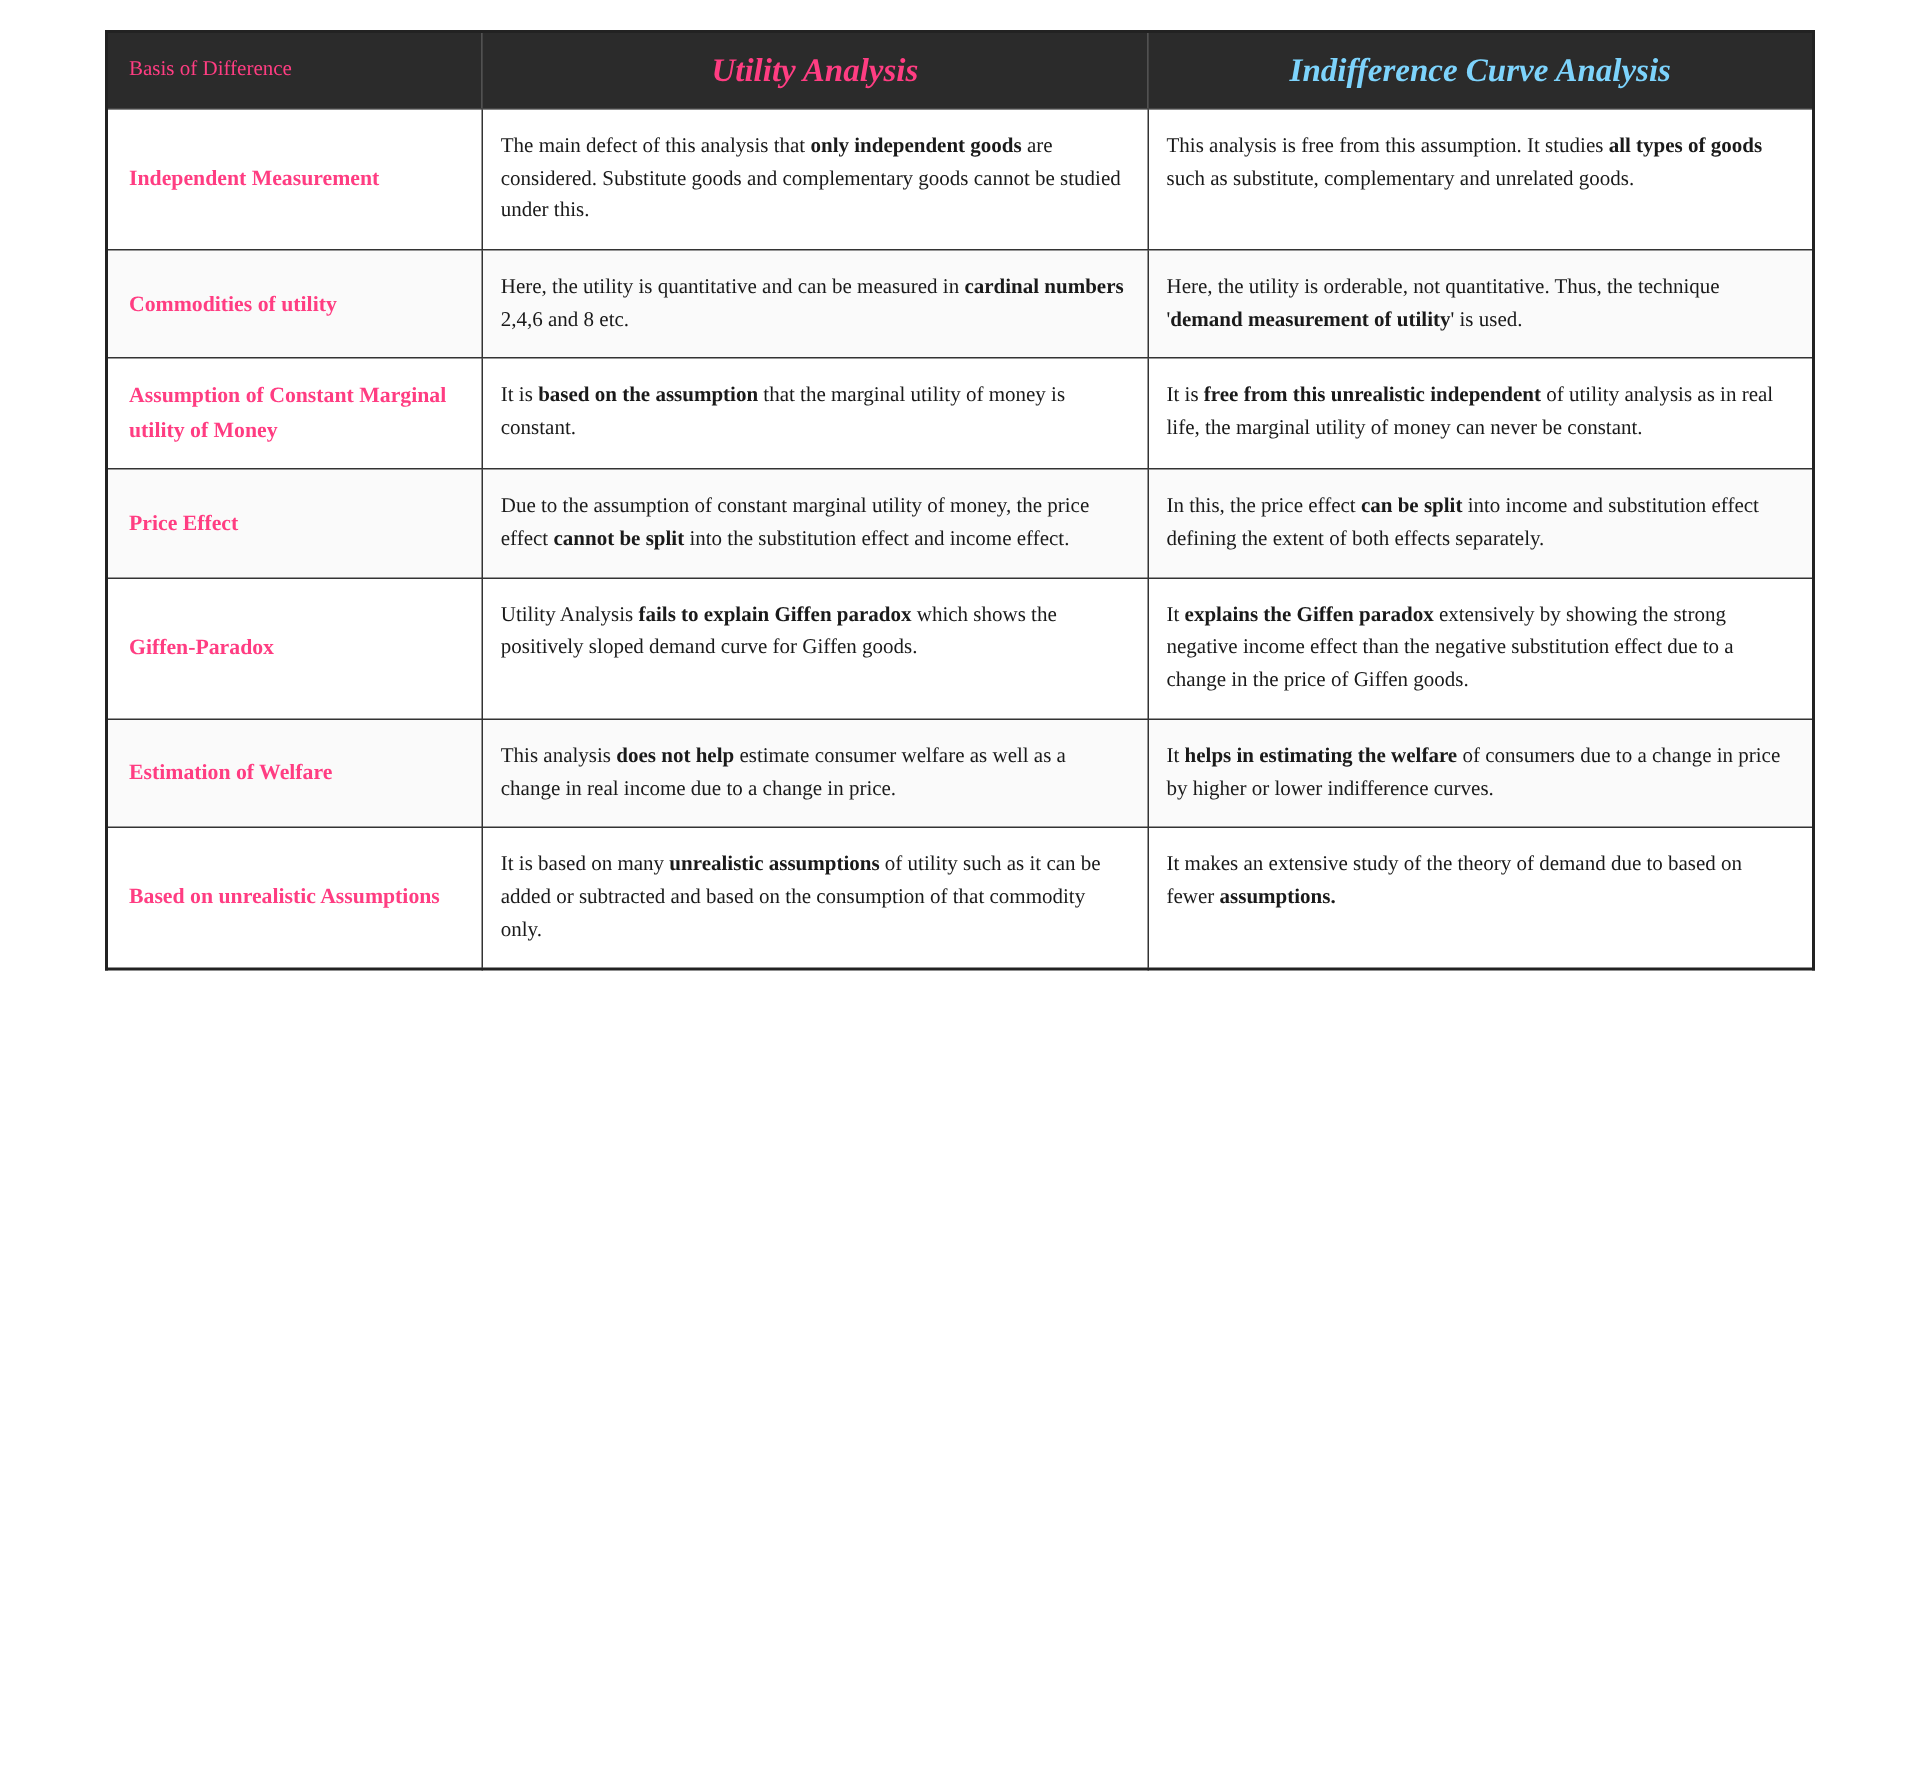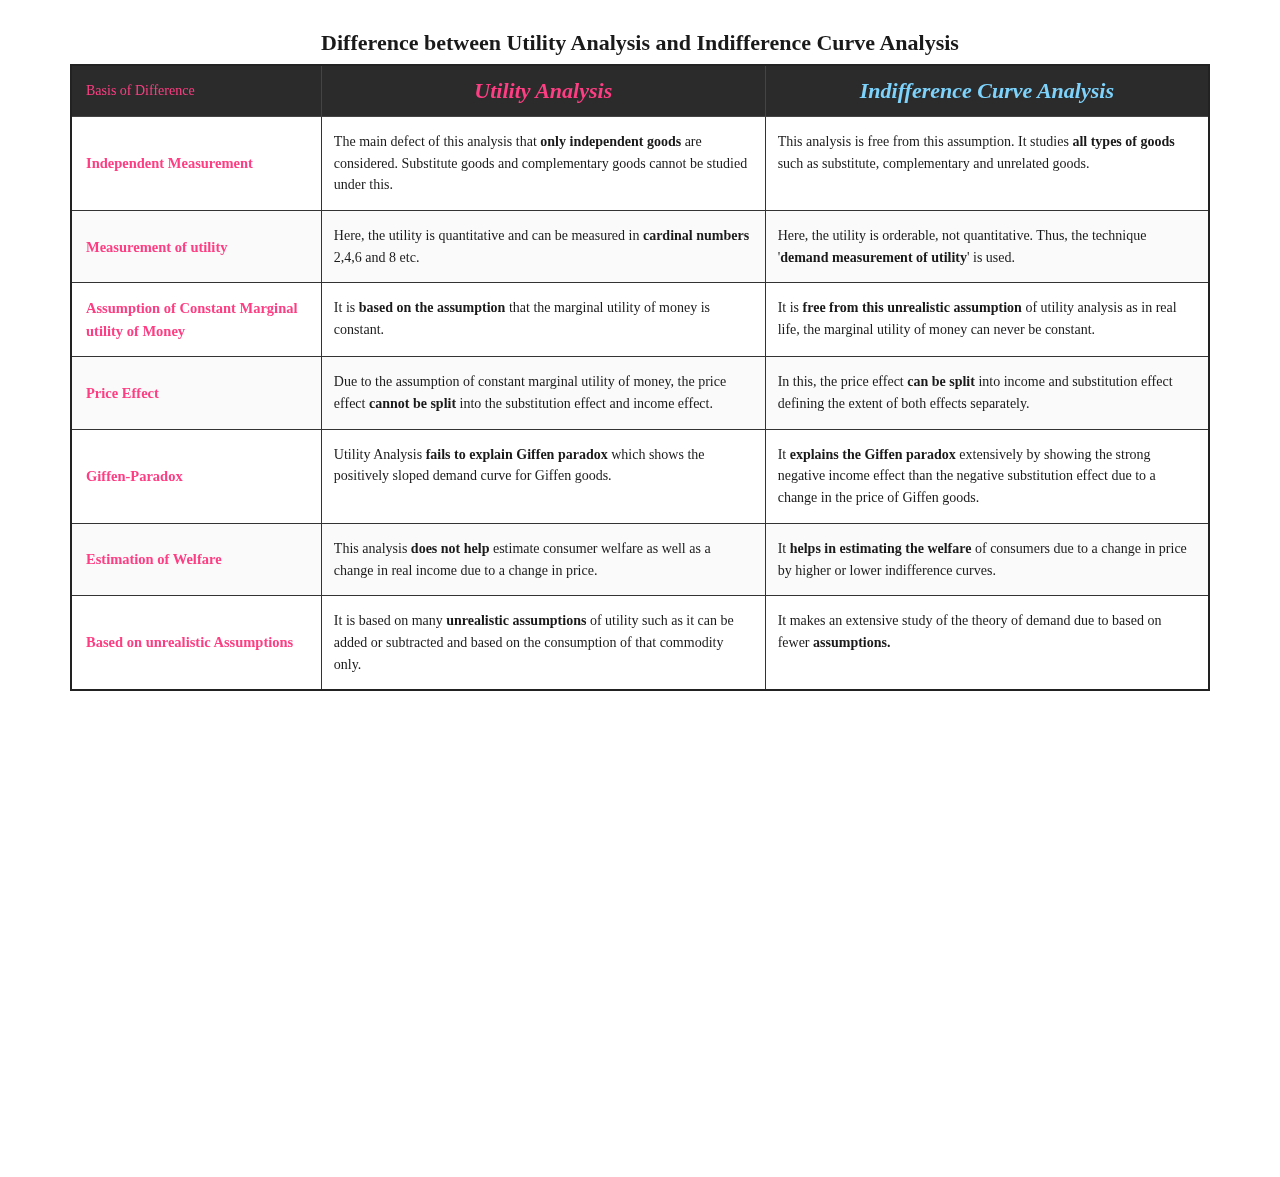--- a/index.html
+++ b/index.html
@@ -83,44 +83,43 @@
       background: #fafafa;
     }
     tbody tr:nth-child(odd) td {
       background: #ffffff;
     }
   </style>
 </head>
 <body>
 
 <div class="container">
-  <h1 class="main-title">Difference between Utility Analysis and Indifference Curve Analysis</h1>
   <table>
     <thead>
       <tr>
         <th class="col-basis">Basis of Difference</th>
         <th class="col-utility">Utility Analysis</th>
         <th class="col-indifference">Indifference Curve Analysis</th>
       </tr>
     </thead>
     <tbody id="table-body">
     <tr>
           <td class="basis-cell">Independent Measurement</td>
           <td class="content-cell">The main defect of this analysis that <b>only independent goods</b> are considered. Substitute goods and complementary goods cannot be studied under this.</td>
           <td class="content-cell">This analysis is free from this assumption. It studies <b>all types of goods</b> such as substitute, complementary and unrelated goods.</td>
         </tr>
         <tr>
-          <td class="basis-cell">Measurement of utility</td>
+          <td class="basis-cell">Commodities of utility</td>
           <td class="content-cell">Here, the utility is quantitative and can be measured in <b>cardinal numbers</b> 2,4,6 and 8 etc.</td>
           <td class="content-cell">Here, the utility is orderable, not quantitative. Thus, the technique '<b>demand measurement of utility</b>' is used.</td>
         </tr>
         <tr>
           <td class="basis-cell">Assumption of Constant Marginal utility of Money</td>
           <td class="content-cell">It is <b>based on the assumption</b> that the marginal utility of money is constant.</td>
-          <td class="content-cell">It is <b>free from this unrealistic assumption</b> of utility analysis as in real life, the marginal utility of money can never be constant.</td>
+          <td class="content-cell">It is <b>free from this unrealistic independent</b> of utility analysis as in real life, the marginal utility of money can never be constant.</td>
         </tr>
         <tr>
           <td class="basis-cell">Price Effect</td>
           <td class="content-cell">Due to the assumption of constant marginal utility of money, the price effect <b>cannot be split</b> into the substitution effect and income effect.</td>
           <td class="content-cell">In this, the price effect <b>can be split</b> into income and substitution effect defining the extent of both effects separately.</td>
         </tr>
         <tr>
           <td class="basis-cell">Giffen-Paradox</td>
           <td class="content-cell">Utility Analysis <b>fails to explain Giffen paradox</b> which shows the positively sloped demand curve for Giffen goods.</td>
           <td class="content-cell">It <b>explains the Giffen paradox</b> extensively by showing the strong negative income effect than the negative substitution effect due to a change in the price of Giffen goods.</td>

